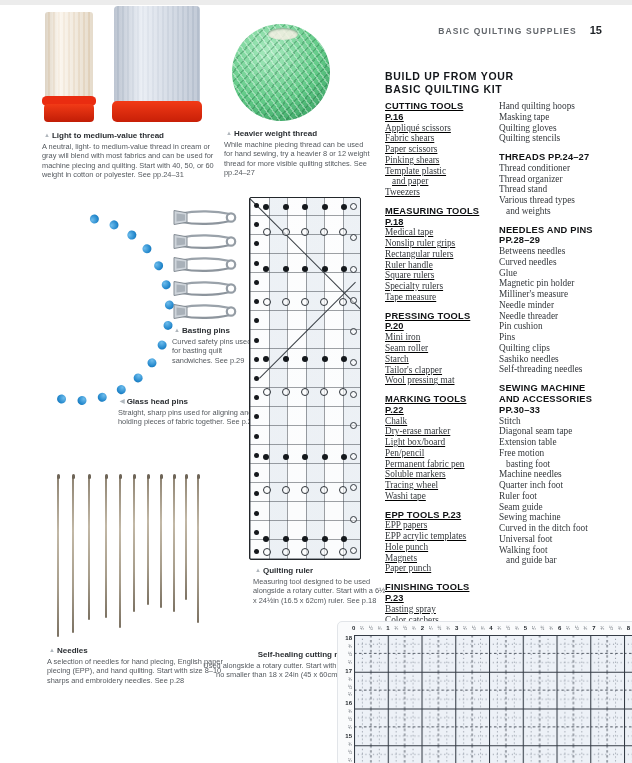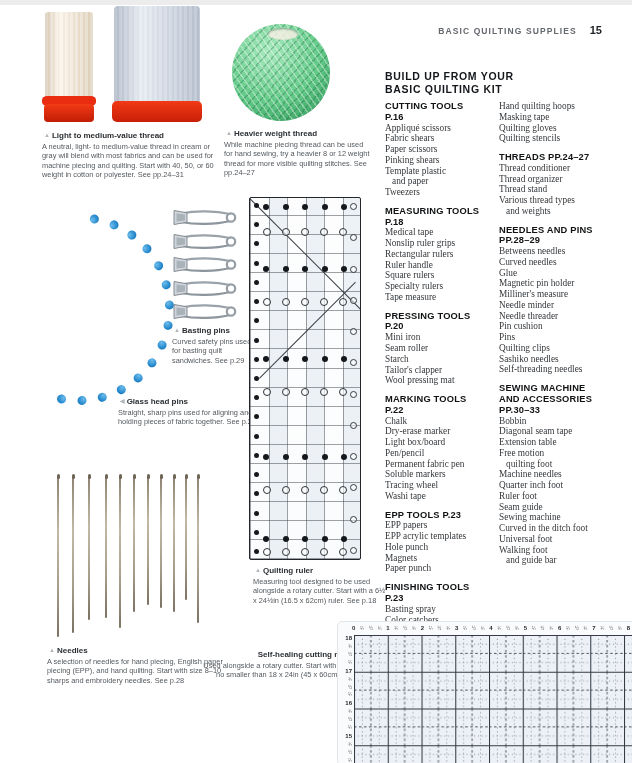--- a/index.html
+++ b/index.html
@@ -74,21 +74,21 @@
   .needles-photo{position:absolute;left:40px;top:468px;width:175px;height:180px;}
   .needle{position:absolute;top:8px;width:2px;border-radius:1px;
      background:linear-gradient(180deg,#8e8372 0%,#c2b8a6 35%,#a79d8b 70%,#7c7263 100%);}
   .needle::before{content:"";position:absolute;left:-0.5px;top:-2px;width:3px;height:5px;border-radius:1.5px;
      background:#6e6557;}
 
   
   .kit-heading{position:absolute;left:385px;top:70px;width:175px;font-size:10.5px;font-weight:700;
      letter-spacing:.7px;color:#13161a;line-height:12.5px;white-space:pre-line;}
   .kit-col{position:absolute;top:101px;}
-  .kit-col-left{left:385px;width:97px;}
+  .kit-col-left{left:385px;width:97px;text-decoration:underline;}
   .kit-col-right{left:482px;width:130px;margin-left:17px;}
   .kit-section{margin-bottom:8px;}
   .kit-head{font-size:9.3px;font-weight:700;letter-spacing:.2px;color:#101214;line-height:10.8px;
      white-space:pre-line;font-family:"Liberation Sans",sans-serif;}
   .kit-item{font-family:"Liberation Serif",serif;font-size:9.3px;color:#34383c;line-height:10.75px;
      white-space:pre-line;padding-left:7px;text-indent:-7px;}
 
   
   .cutting-mat{position:absolute;left:337px;top:621px;width:300px;height:145px;background:#fafbfc;
      border:1px solid #e2e5e9;border-radius:5px;box-sizing:border-box;}
@@ -422,25 +422,25 @@
         <div class="kit-item">Pin cushion</div>
         <div class="kit-item">Pins</div>
         <div class="kit-item">Quilting clips</div>
         <div class="kit-item">Sashiko needles</div>
         <div class="kit-item">Self-threading needles</div>
       </div>
       <div class="kit-section">
         <div class="kit-head">SEWING MACHINE
 AND ACCESSORIES
 PP.30–33</div>
-        <div class="kit-item">Bobbin</div>
+        <div class="kit-item">Stitch</div>
         <div class="kit-item">Diagonal seam tape</div>
         <div class="kit-item">Extension table</div>
         <div class="kit-item">Free motion
-quilting foot</div>
+basting foot</div>
         <div class="kit-item">Machine needles</div>
         <div class="kit-item">Quarter inch foot</div>
         <div class="kit-item">Ruler foot</div>
         <div class="kit-item">Seam guide</div>
         <div class="kit-item">Sewing machine</div>
         <div class="kit-item">Curved in the ditch foot</div>
         <div class="kit-item">Universal foot</div>
         <div class="kit-item">Walking foot
 and guide bar</div>
       </div>

